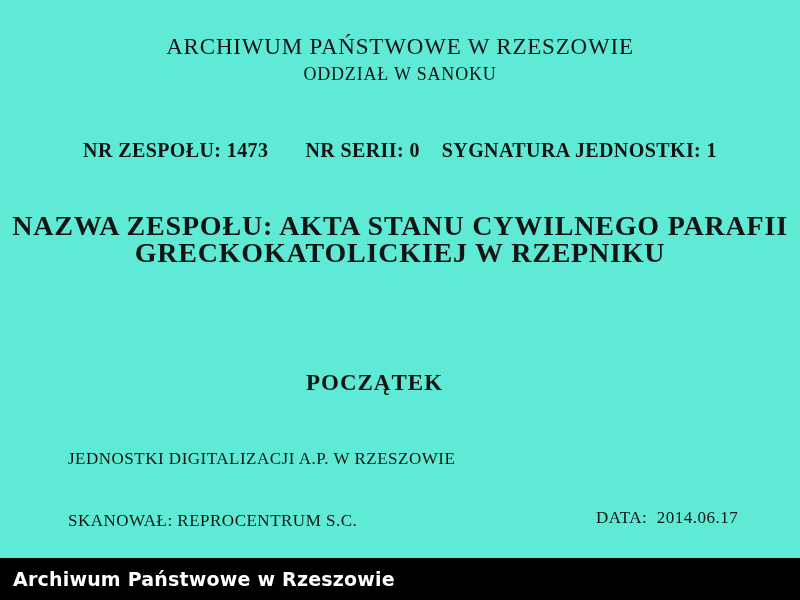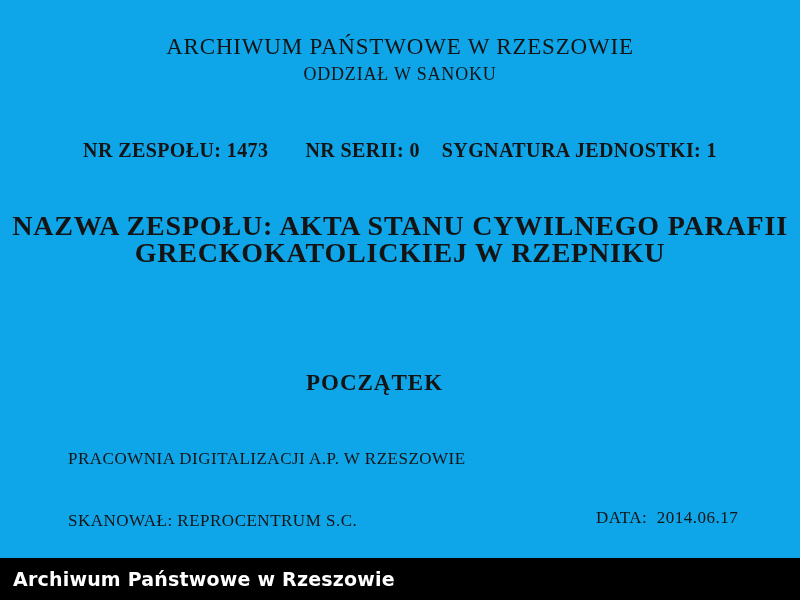--- a/index.html
+++ b/index.html
@@ -7,21 +7,21 @@
     padding: 0;
     width: 800px;
     height: 600px;
     background: #ffffff;
     overflow: hidden;
   }
   .page {
     position: relative;
     width: 800px;
     height: 600px;
-    background: #0ea5e9;
+    background: #5eead4;
     font-family: "Liberation Serif", "DejaVu Serif", serif;
     color: #141414;
   }
   
   .header-block {
     position: absolute;
     top: 33px;
     left: 0;
     width: 800px;
     text-align: center;
@@ -137,21 +137,21 @@
     <span class="ref-sygnatura">SYGNATURA JEDNOSTKI: 1</span>
   </div>
 
   <div class="fonds-block">
     <div>NAZWA ZESPOŁU: AKTA STANU CYWILNEGO PARAFII</div>
     <div>GRECKOKATOLICKIEJ W RZEPNIKU</div>
   </div>
 
   <div class="section-marker">POCZĄTEK</div>
 
-  <div class="lab-line">PRACOWNIA DIGITALIZACJI A.P. W RZESZOWIE</div>
+  <div class="lab-line">JEDNOSTKI DIGITALIZACJI A.P. W RZESZOWIE</div>
 
   <div class="scan-line">SKANOWAŁ: REPROCENTRUM S.C.</div>
 
   <div class="date-line">DATA:  2014.06.17</div>
 
   <div class="footer-bar" style="background: rgb(0, 0, 0); color: rgb(255, 255, 255);">
     <span>Archiwum Państwowe w Rzeszowie</span>
   </div>
 
 </div>

